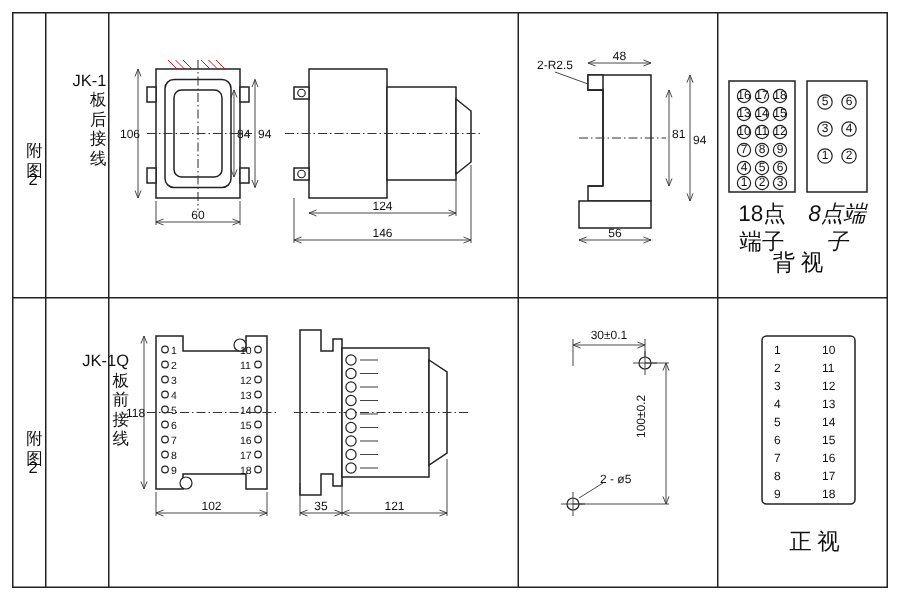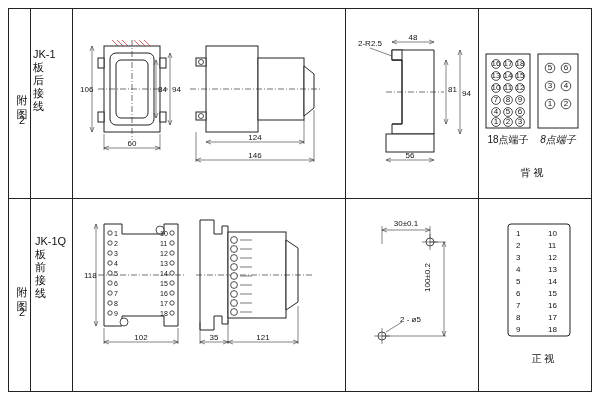--- a/index.html
+++ b/index.html
@@ -3,23 +3,23 @@
 <meta charset="utf-8">
 <style>
   html,body{margin:0;padding:0;background:#ffffff;}
   body{width:600px;height:400px;font-family:"Liberation Sans","DejaVu Sans",sans-serif;color:#111;}
   #sheet{position:relative;width:600px;height:400px;box-sizing:border-box;}
 
   .frame{position:absolute;left:8px;top:8px;width:584px;height:384px;border:1px solid #222;box-sizing:border-box;}
   .hline{position:absolute;left:8px;width:584px;height:0;border-top:1px solid #222;}
   .vline{position:absolute;top:8px;height:384px;width:0;border-left:1px solid #222;}
 
-  .vtext{position:absolute;text-align:left;font-size:11px;line-height:13px;color:#111;}
+  .vtext{position:absolute;text-align:right;font-size:11px;line-height:13px;color:#111;}
   .vlabel{writing-mode:vertical-rl;text-orientation:upright;letter-spacing:1px;}
-  .capc{position:absolute;font-size:10px;color:#111;text-align:center;}
+  .capc{position:absolute;font-size:15px;color:#111;text-align:center;}
 
   svg{position:absolute;left:0;top:0;width:600px;height:400px;pointer-events:none;}
   .ln{stroke:#222;stroke-width:1;fill:none;}
   .lnthin{stroke:#444;stroke-width:.7;fill:none;}
   .dash{stroke:#333;stroke-width:.7;fill:none;stroke-dasharray:6 2 1 2;}
   .dim{stroke:#333;stroke-width:.6;fill:none;}
   .hatch{stroke:#c00;stroke-width:.6;fill:none;}
   .fillwhite{fill:#ffffff;stroke:#222;stroke-width:1;}
   .circ{fill:#ffffff;stroke:#222;stroke-width:.8;}
   .txt{font-family:"Liberation Sans","DejaVu Sans",sans-serif;font-size:8px;fill:#111;}
@@ -43,29 +43,29 @@
 2</div>
   <div class="vtext" style="left:33px;top:48px;width:38px;white-space:pre-line;">JK-1
 板
 后
 接
 线</div>
 
   <div class="vtext vlabel" style="left:12px;top:278px;width:16px;">附
 图
 2</div>
-  <div class="vtext" style="left:35px;top:235px;width:38px;white-space:pre-line;">JK-1Q
+  <div class="vtext" style="left:48px;top:235px;width:38px;white-space:pre-line;">JK-1Q
 板
 前
 接
 线</div>
 
   <div class="capc" style="left:486px;top:133px;width:44px;">18点端子</div>
   <div class="capc" style="left:536px;top:133px;width:44px;font-style:italic;">8点端子</div>
-  <div class="capc" style="left:492px;top:166px;width:80px;">背    视</div>
+  <div class="capc" style="left:492px;top:166px;width:80px;font-family:Liberation Serif, serif;">背    视</div>
   <div class="capc" style="left:508px;top:352px;width:70px;font-family:Liberation Serif, serif;">正    视</div>
 
   <svg viewBox="0 0 600 400">
 
     <g>
       <rect class="fillwhite" x="104" y="46" width="56" height="86"></rect>
       <rect class="fillwhite" x="110" y="53" width="44" height="72" rx="6"></rect>
       <rect class="fillwhite" x="116" y="60" width="32" height="58" rx="5"></rect>
       <line class="dash" x1="132" y1="40" x2="132" y2="140"></line>
       <line class="dash" x1="98" y1="89" x2="168" y2="89"></line>

